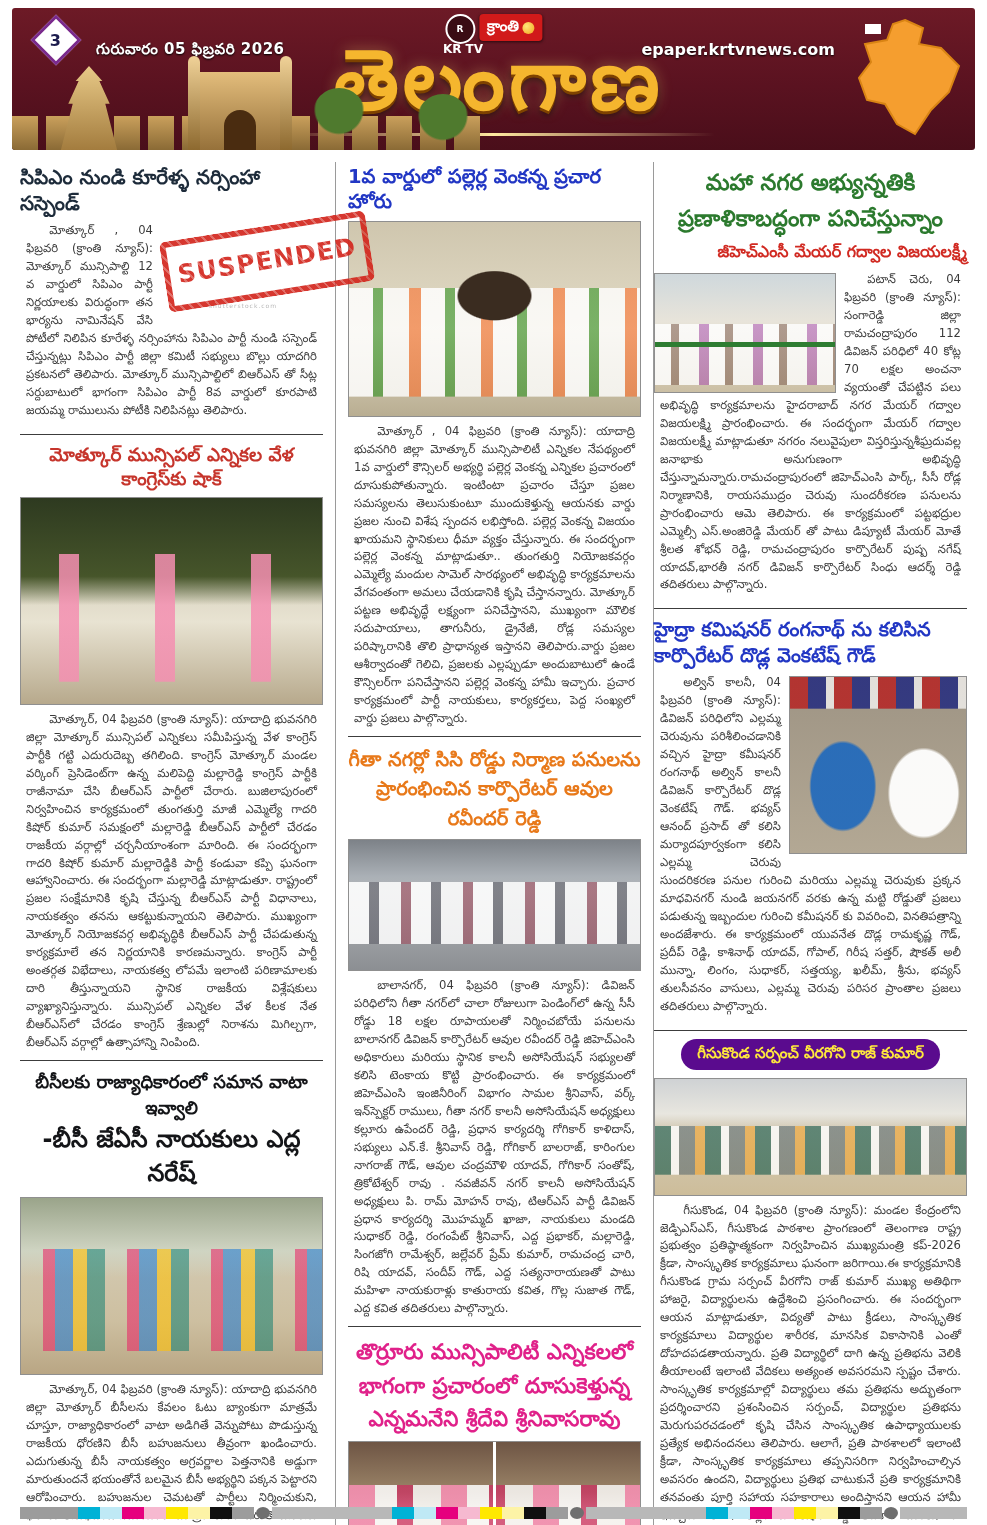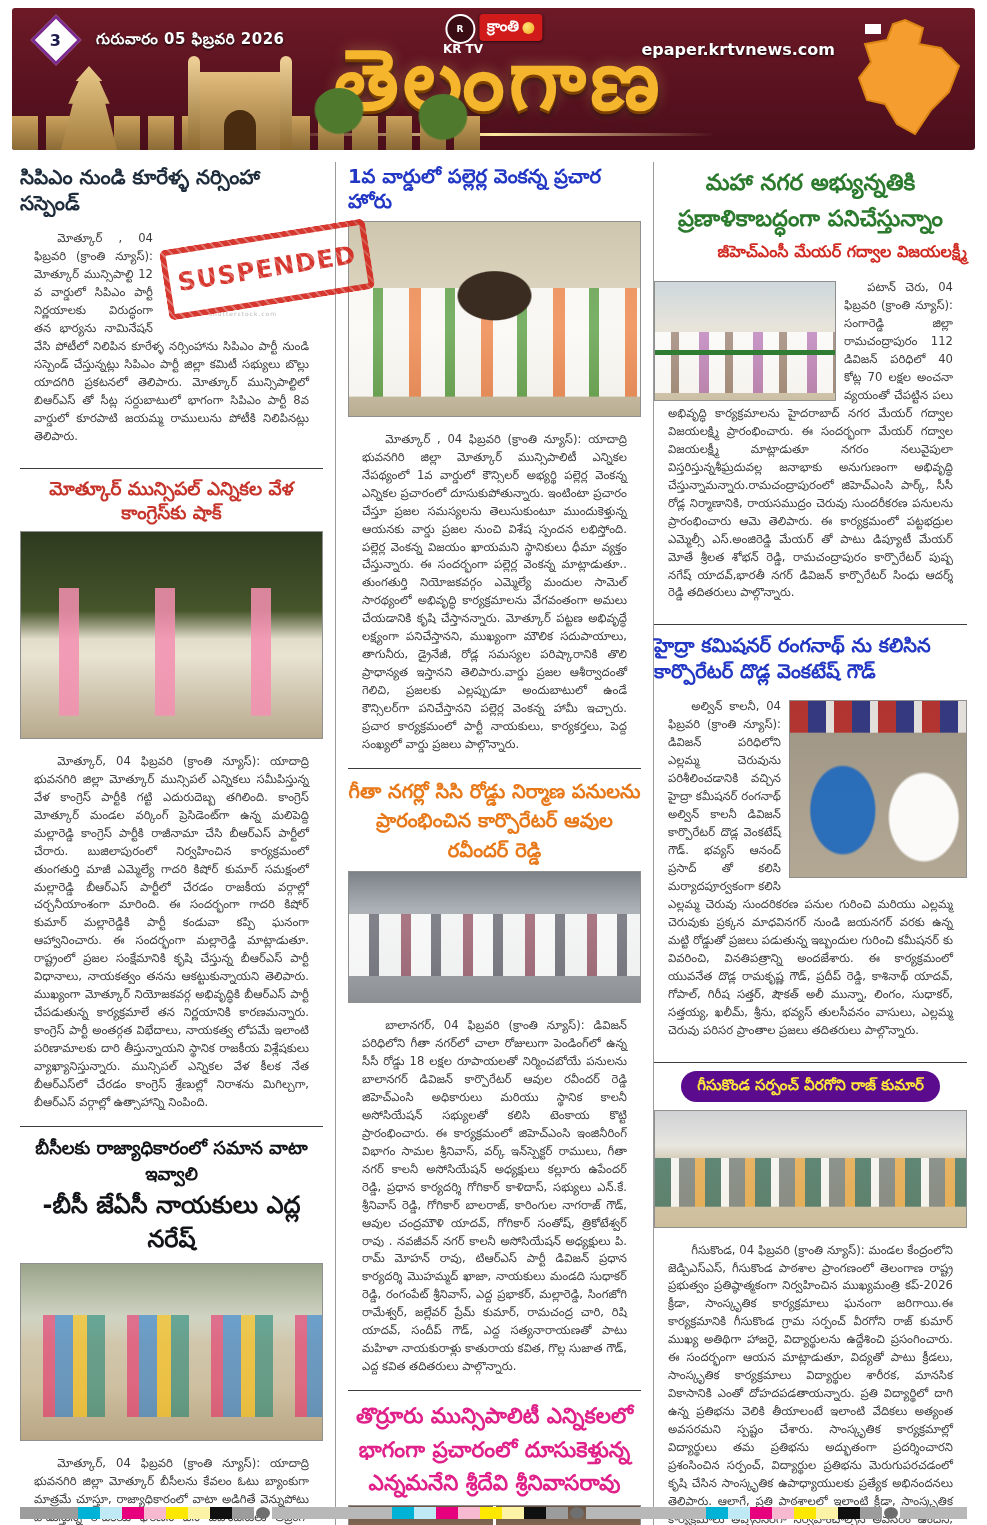--- a/index.html
+++ b/index.html
@@ -13,21 +13,21 @@
     position:relative;margin:8px 12px 0 12px;height:142px;
     background:linear-gradient(180deg,#6d1a26 0%,#5a1220 55%,#4a0e1a 100%);
     border-radius:3px;overflow:hidden;
   }
   .pageno{
     position:absolute;left:26px;top:14px;width:30px;height:30px;
     background:#ffffff;border:3px solid #7a2a8c;transform:rotate(45deg);
     display:flex;align-items:center;justify-content:center;
   }
   .pageno span{transform:rotate(-45deg);font-weight:bold;font-size:16px;color:#1b1b4d;}
-  .hdate{position:absolute;left:84px;top:22px;color:#ffffff;font-weight:bold;font-size:15px;letter-spacing:.5px;text-shadow:0 1px 2px #000;}
+  .hdate{position:absolute;left:84px;top:32px;color:#ffffff;font-weight:bold;font-size:15px;letter-spacing:.5px;text-shadow:0 1px 2px #000;}
   .hurl{position:absolute;right:140px;top:32px;color:#ffffff;font-weight:bold;font-size:16px;text-shadow:0 1px 2px #000;}
   .masthead{
     position:absolute;left:0;right:0;top:26px;text-align:center;
     font-size:84px;font-weight:bold;line-height:1.1;
     color:#f5b62e;
     text-shadow:0 3px 0 #7e4200,0 5px 6px rgba(0,0,0,.55),0 0 14px rgba(255,220,120,.35);
     letter-spacing:4px;
     padding-left:10px;
   }
   .gold-streak{position:absolute;left:50%;transform:translateX(-50%);bottom:14px;width:46%;height:3px;
@@ -75,21 +75,21 @@
   .h-blue{color:#2237c4;font-size:19.5px;text-align:left;line-height:1.3;}
   .h-blue.center{text-align:left;}
   .h-orange{color:#e8791a;font-size:19.5px;text-align:center;line-height:1.5;}
   .h-pink{color:#e0218a;font-size:21.5px;text-align:center;line-height:1.55;}
   .h-green{color:#2c7a2e;font-size:22.5px;text-align:center;line-height:1.6;}
   .sub-dark{color:#141518;font-size:24px;text-align:center;font-weight:bold;margin:-2px 0 4px 0;}
   .sub-red{color:#d12a22;font-size:16px;text-align:right;font-weight:bold;margin:2px 0 6px 0;}
   .badge-wrap{text-align:center;margin:4px 0 8px 0;}
   .badge{background:#5a0b8e;color:#ffe93c;border-radius:18px;padding:5px 16px;font-weight:bold;font-size:15px;display:inline-block;}
   .body{font-size:11.6px;line-height:1.55;text-align:justify;color:#3a3a3a;}
-  .body p{margin:14px;text-indent:2em;}
+  .body p{margin:6px;text-indent:2em;}
   
   .stampbox{float:right;width:160px;margin:4px 0 2px 10px;text-align:center;}
   .stamp{
     display:inline-block;transform:rotate(-9deg);color:#d3271e;border:6px solid #d3271e;
     border-radius:6px;font-weight:bold;font-size:25px;letter-spacing:1px;padding:10px 8px;
     font-family:"DejaVu Sans",sans-serif;opacity:.92;
     -webkit-mask:repeating-linear-gradient(55deg,#000 0 5px,rgba(0,0,0,.72) 5px 7px);
     mask:repeating-linear-gradient(55deg,#000 0 5px,rgba(0,0,0,.72) 5px 7px);
   }
   .watermark{font-size:6px;color:#b9b9b9;margin-top:4px;letter-spacing:1px;}

